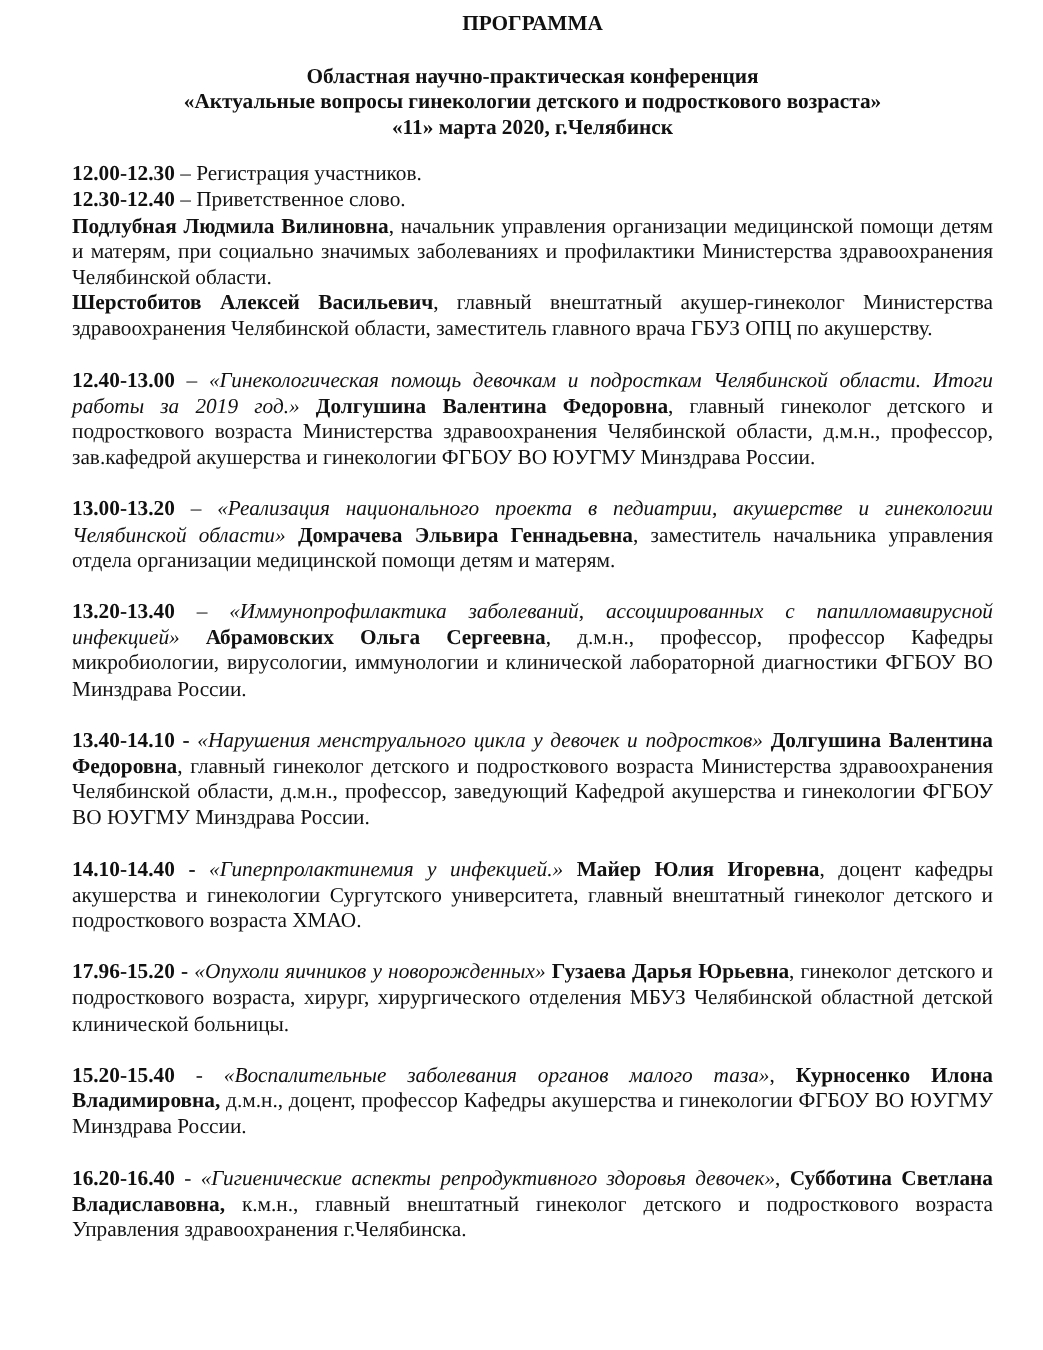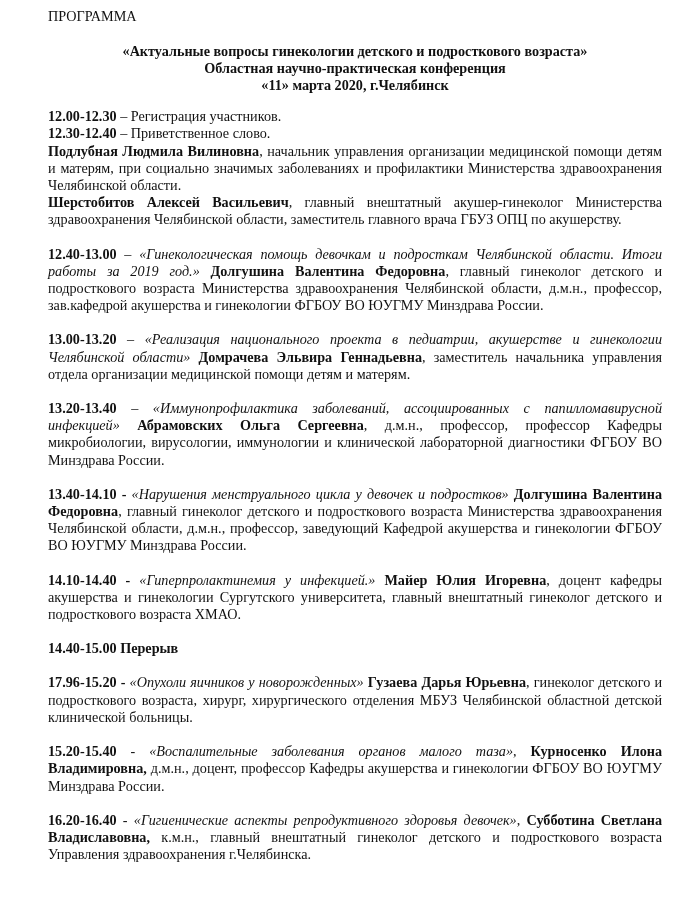--- a/index.html
+++ b/index.html
@@ -4,38 +4,38 @@
 <style>
   html, body { margin: 0; padding: 0; background: #ffffff; }
   body {
     width: 695px; height: 900px; overflow: hidden;
     font-family: "Liberation Serif", serif;
     color: #111111;
     font-size: 14.2px;
     line-height: 17.2px;
   }
   .page { position: relative; padding: 8px 33px 0 48px; }
-  .title { font-weight: normal; margin: 0 0 18px 0; }
+  .title { text-align: center; font-weight: bold; margin: 0 0 18px 0; }
   .head { text-align: center; font-weight: bold; margin: 0 0 14px 0; }
   .head div { line-height: 17px; }
   p { margin: 0; text-align: justify; }
   .gap { margin-top: 17px; }
   .t { font-weight: bold; margin-top: 17px; }
   .i { font-style: italic; }
   .b { font-weight: bold; }
 </style>
 </head>
 <body>
 
 <div class="page">
   <div class="title">ПРОГРАММА</div>
 
   <div class="head">
+    <div>Областная научно-практическая конференция</div>
     <div>«Актуальные вопросы гинекологии детского и подросткового возраста»</div>
-    <div>Областная научно-практическая конференция</div>
     <div>«11» марта 2020, г.Челябинск</div>
   </div>
 
   <p>
     <span class="t">12.00-12.30</span><span> – </span><span>Регистрация участников.</span>
   </p>
 
   <p>
     <span class="t">12.30-12.40</span><span> – </span><span>Приветственное слово.</span>
   </p>
@@ -61,23 +61,20 @@
   </p>
 
   <p class="gap">
     <span class="t">13.40-14.10</span><span class="t"> - </span><span class="i">«Нарушения менструального цикла у девочек и подростков»</span> <span class="b">Долгушина Валентина Федоровна</span><span>, главный гинеколог детского и подросткового возраста Министерства здравоохранения Челябинской области, д.м.н., профессор, заведующий Кафедрой акушерства и гинекологии ФГБОУ ВО ЮУГМУ Минздрава России.</span>
   </p>
 
   <p class="gap">
     <span class="t">14.10-14.40</span><span class="t"> - </span><span class="i">«Гиперпролактинемия у инфекцией.»</span> <span class="b">Майер Юлия Игоревна</span><span>, доцент кафедры акушерства и гинекологии Сургутского университета, главный внештатный гинеколог детского и подросткового возраста ХМАО.</span>
   </p>
 
-  <p class="gap">
-    <span class="t">14.40-15.00</span> <span class="t">Перерыв</span>
-  </p>
 
   <p class="gap">
     <span class="t">17.96-15.20</span><span class="t"> - </span><span class="i">«Опухоли яичников у новорожденных»</span> <span class="b">Гузаева Дарья Юрьевна</span><span>, гинеколог детского и подросткового возраста, хирург, хирургического отделения МБУЗ Челябинской областной детской клинической больницы.</span>
   </p>
 
   <p class="gap">
     <span class="t">15.20-15.40</span><span> - </span><span class="i">«Воспалительные заболевания органов малого таза»</span>, <span class="b">Курносенко Илона Владимировна,</span> <span>д.м.н., доцент, профессор Кафедры акушерства и гинекологии ФГБОУ ВО ЮУГМУ Минздрава России.</span>
   </p>
 
 

